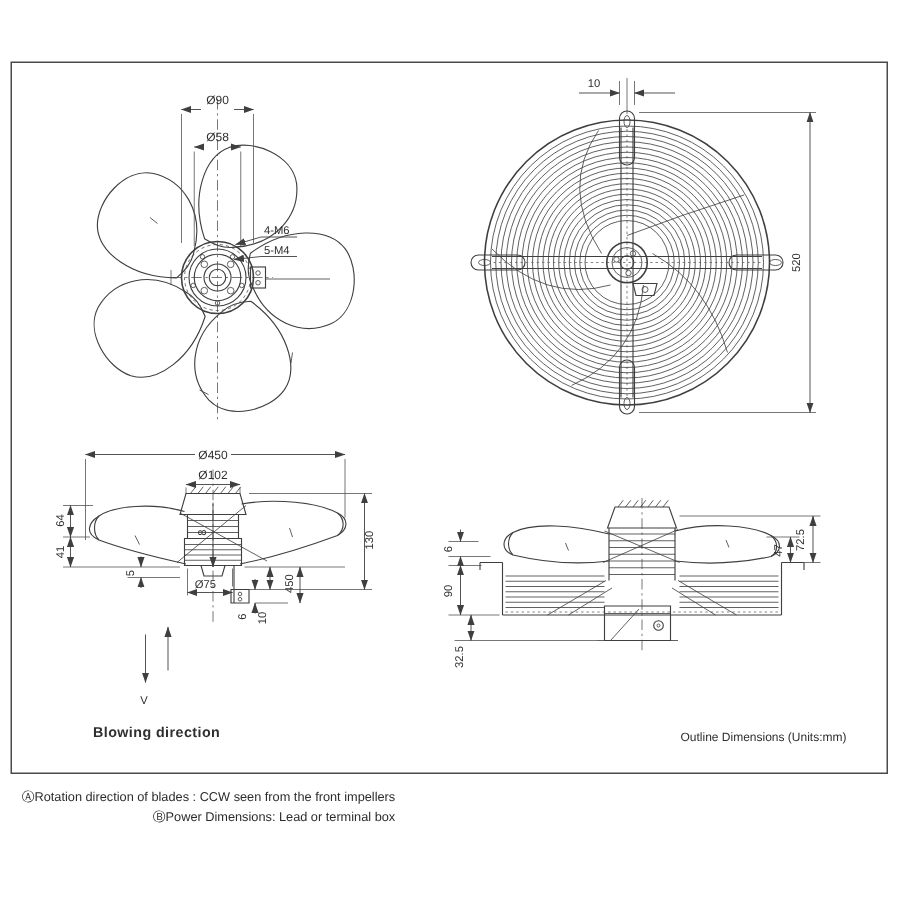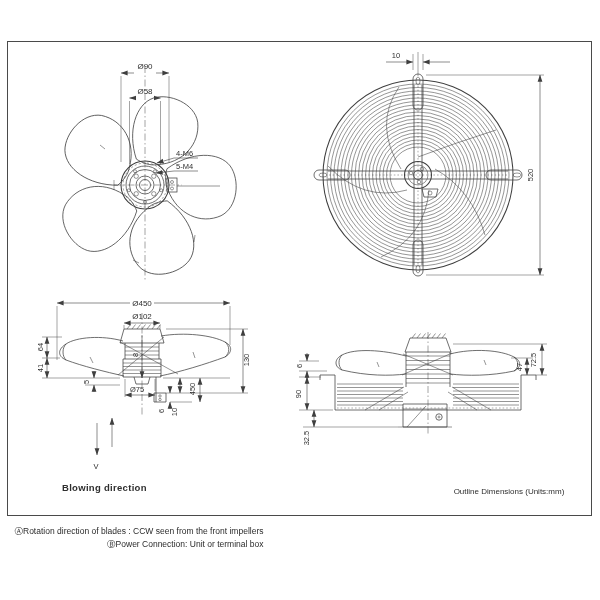--- a/index.html
+++ b/index.html
@@ -359,15 +359,15 @@
   </g>
 </svg>
 
 <div class="outline-note">Outline Dimensions (Units:mm)</div>
 
 <div class="notes">
   <div class="note-row">
     <span class="bullet">Ⓐ</span><span>Rotation direction of blades : CCW seen from the front impellers</span>
   </div>
   <div class="note-row">
-    <span class="bullet">Ⓑ</span><span>Power Connection:  Unit or terminal box</span>
+    <span class="bullet">Ⓑ</span><span>Power Dimensions:  Lead or terminal box</span>
   </div>
 </div>
 
 </body></html>

